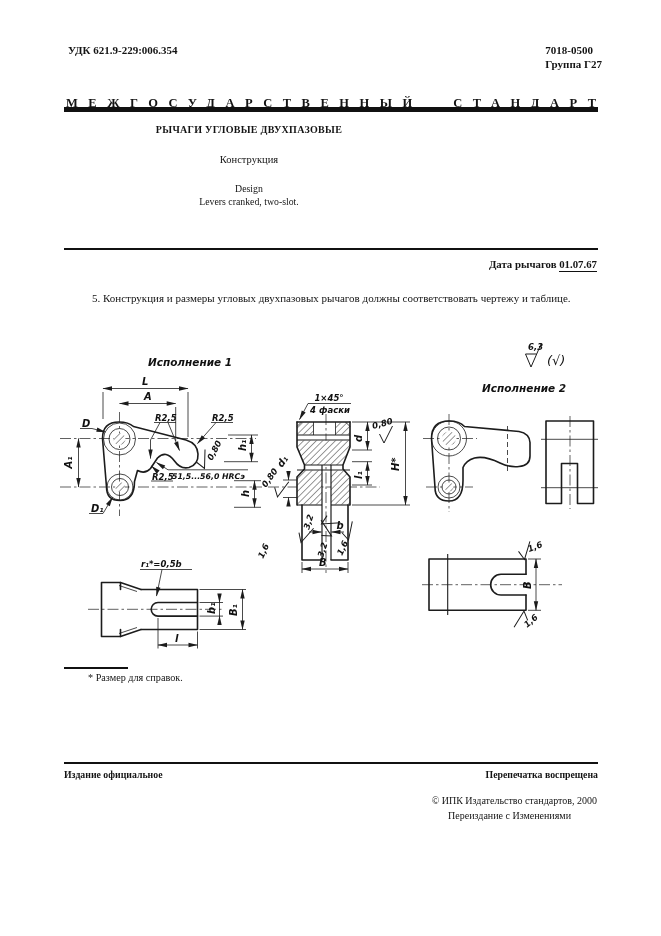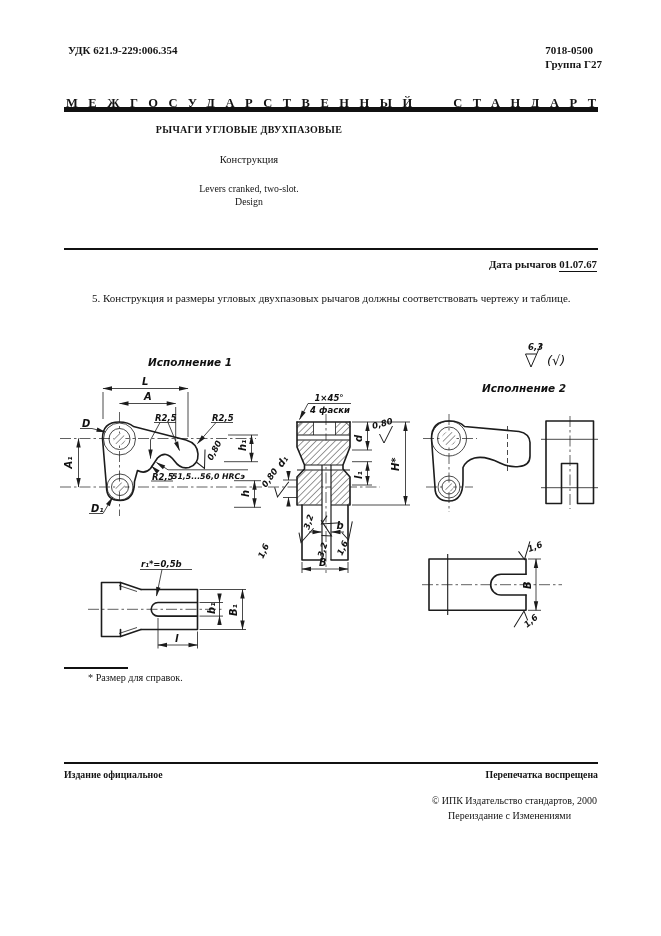--- a/index.html
+++ b/index.html
@@ -57,22 +57,22 @@
     <div>Группа Г27</div>
   </div>
 
   <div class="abs banner">МЕЖГОСУДАРСТВЕННЫЙ СТАНДАРТ</div>
   <div class="abs bannerline"></div>
 
   <div class="abs titleblk">
     <div class="title-ru">РЫЧАГИ УГЛОВЫЕ ДВУХПАЗОВЫЕ</div>
     <div class="subtitle-ru">Конструкция</div>
     <div class="title-en">
+      <div>Design</div>
       <div>Levers cranked, two-slot.</div>
-      <div>Design</div>
     </div>
   </div>
 
 
   <div class="abs rule1"></div>
 
   <div class="abs dateblk">
     <span>Дата рычагов</span>
     <span class="dv">01.07.67</span>
   </div>

